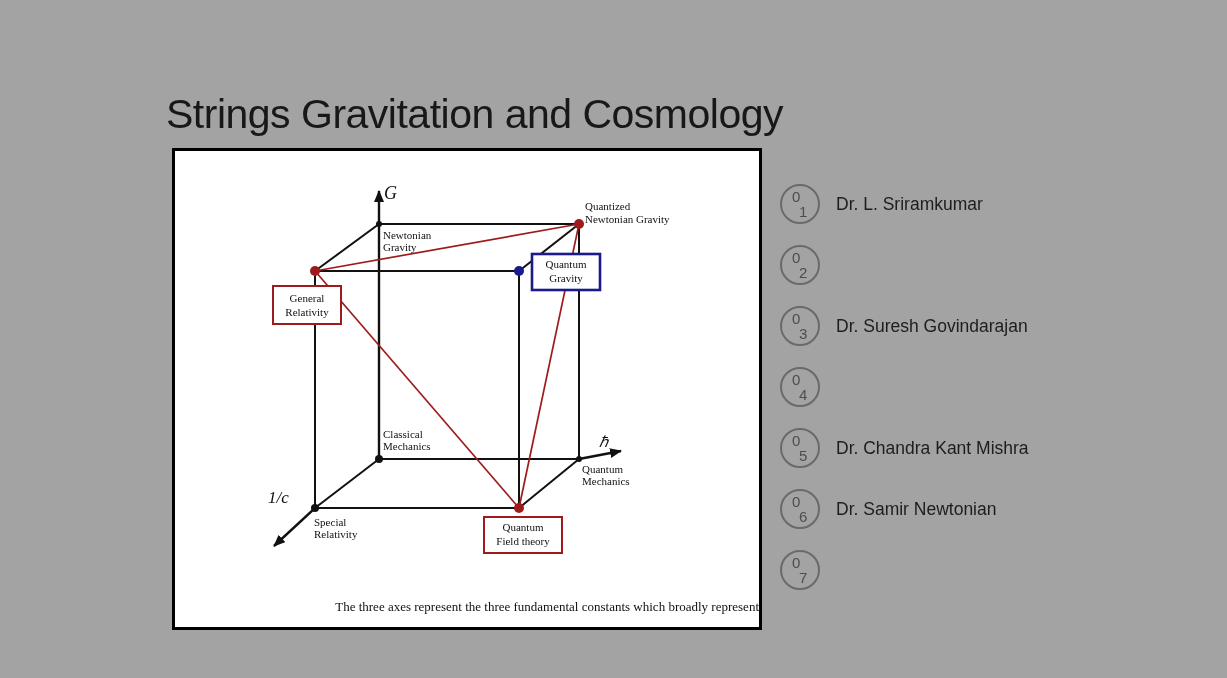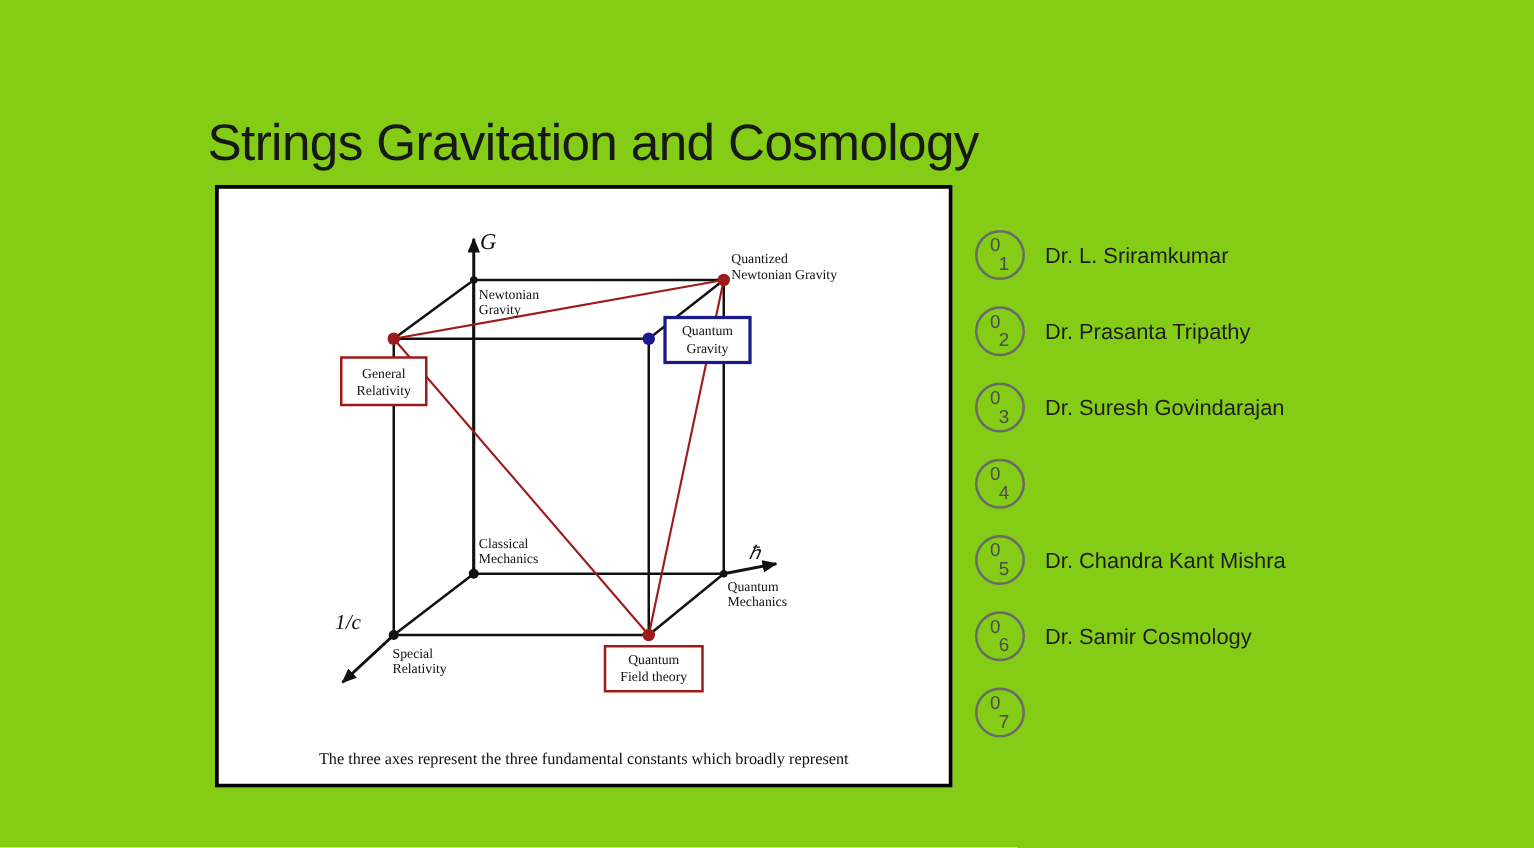--- a/index.html
+++ b/index.html
@@ -1,25 +1,25 @@
 <!DOCTYPE html>
 <html><head>
 <meta charset="utf-8">
 <style>
   html,body{margin:0;padding:0;background:#ffffff;}
-  .slide{position:relative;width:1227px;height:678px;background:#84cc16;overflow:hidden;
+  .slide{position:relative;width:1227px;height:678px;background:#a3a3a3;overflow:hidden;
          font-family:"Liberation Sans",sans-serif;}
   .title{position:absolute;left:166px;top:64px;font-size:41px;font-weight:400;
          color:#181818;letter-spacing:-0.5px;}
   .frame{position:absolute;left:172px;top:148px;width:590px;height:482px;
          border:3px solid #000;box-sizing:border-box;background:#fff;}
   .frame svg{position:absolute;left:0;top:0;}
   .lbl{font-family:"Liberation Serif",serif;font-size:11px;fill:#111;}
   .axis-lbl{font-family:"Liberation Serif",serif;font-style:italic;fill:#111;}
-  .caption{position:absolute;left:0;right:0;bottom:10px;text-align:center;
+  .caption{position:absolute;left:0;right:0;bottom:10px;text-align:right;
            font-family:"Liberation Serif",serif;font-size:13px;line-height:20px;color:#111;}
   .speakers{position:absolute;left:780px;top:184px;}
   .speaker-row{display:flex;align-items:center;height:40px;margin-bottom:21px;}
   .badge{position:relative;width:40px;height:40px;border:2px solid #6a6a6a;border-radius:50%;
          box-sizing:border-box;flex:0 0 auto;color:#4d4d4d;font-size:15px;font-weight:500;}
   .badge .d-top{position:absolute;top:2px;left:10px;}
   .badge .d-bottom{position:absolute;bottom:2px;left:17px;}
   .speaker-name{margin-left:16px;font-size:17.5px;color:#1d1d1d;}
 </style>
 </head>
@@ -124,21 +124,20 @@
         <span class="d-bottom">1</span>
       </div>
       <span class="speaker-name">Dr. L. Sriramkumar</span>
     </div>
 
     <div class="speaker-row">
       <div class="badge">
         <span class="d-top">0</span>
         <span class="d-bottom">2</span>
       </div>
-      <span class="speaker-name">Dr. Prasanta Tripathy</span>
     </div>
 
     <div class="speaker-row">
       <div class="badge">
         <span class="d-top">0</span>
         <span class="d-bottom">3</span>
       </div>
       <span class="speaker-name">Dr. Suresh Govindarajan</span>
     </div>
 
@@ -155,21 +154,21 @@
         <span class="d-bottom">5</span>
       </div>
       <span class="speaker-name">Dr. Chandra Kant Mishra</span>
     </div>
 
     <div class="speaker-row">
       <div class="badge">
         <span class="d-top">0</span>
         <span class="d-bottom">6</span>
       </div>
-      <span class="speaker-name">Dr. Samir Cosmology</span>
+      <span class="speaker-name">Dr. Samir Newtonian</span>
     </div>
 
     <div class="speaker-row">
       <div class="badge">
         <span class="d-top">0</span>
         <span class="d-bottom">7</span>
       </div>
     </div>
 
   </div>

